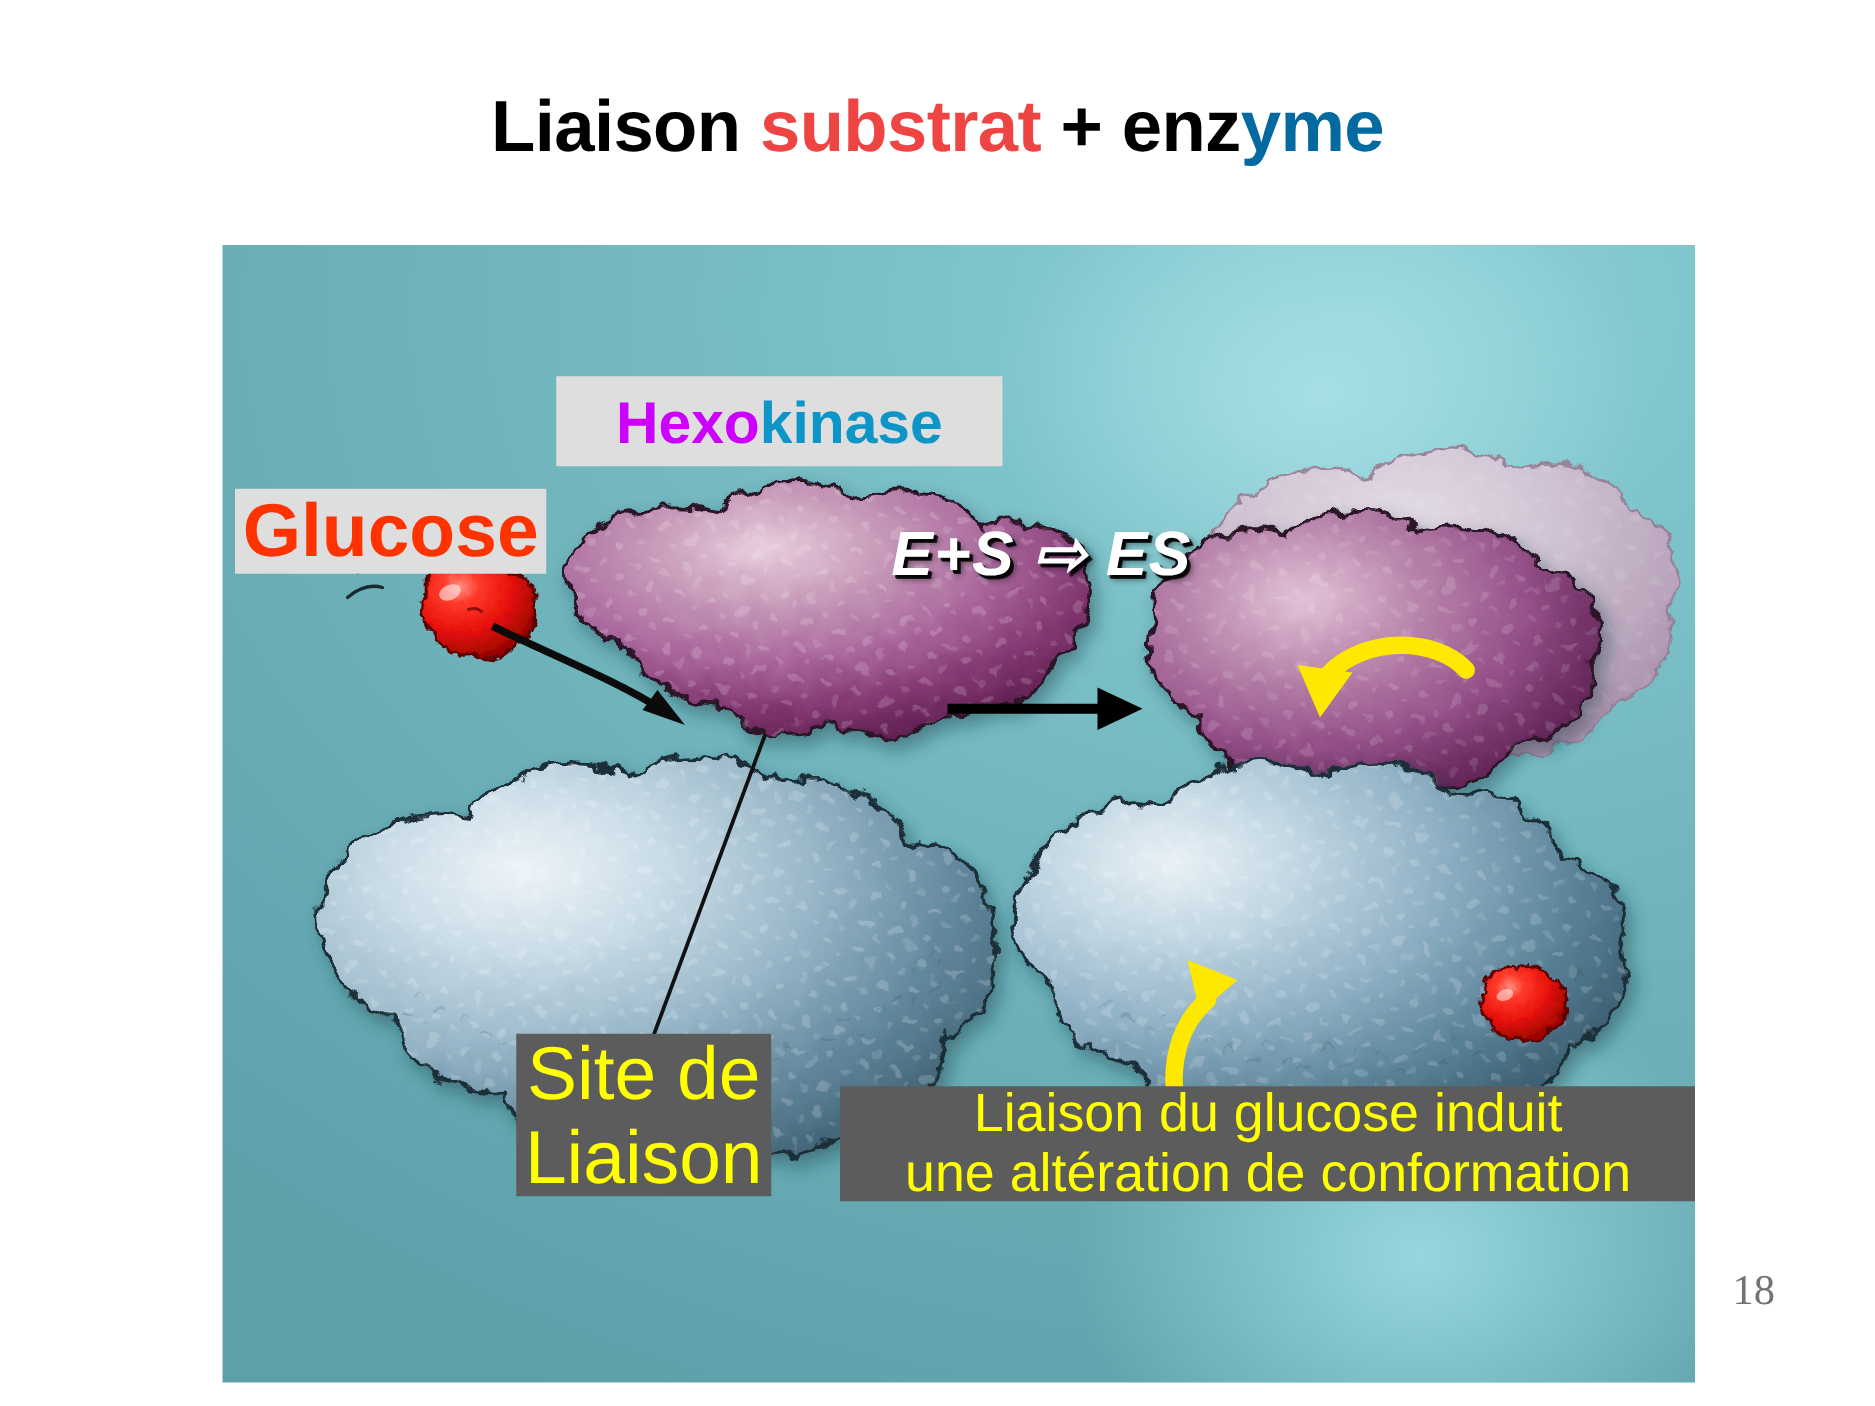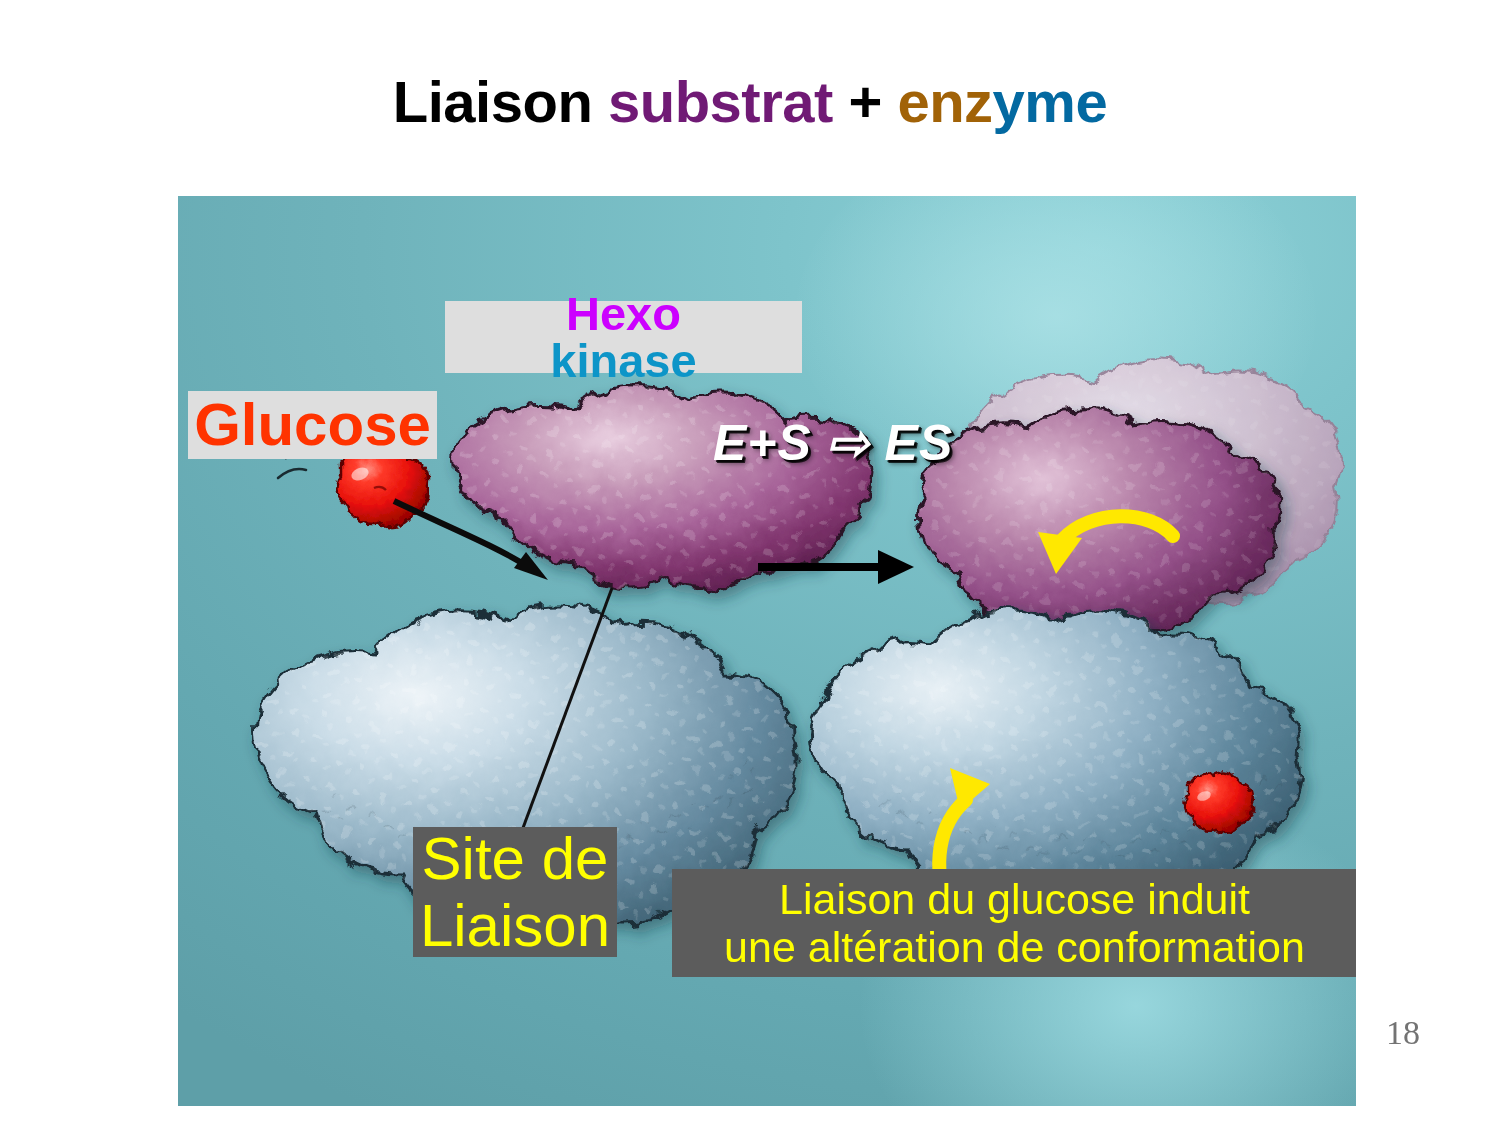--- a/index.html
+++ b/index.html
@@ -87,21 +87,20 @@
     line-height: 1.1;
     white-space: pre-line;
   }
 
   #label-hexokinase {
     left: 267px;  
     top: 105px;
     width: 357px;
     height: 72px;
     font-size: 47px;
-    flex-direction: column;
   }
   #label-glucose {
     left: 10px;
     top: 195px;
     width: 249px;
     height: 68px;
     font-size: 60px;
     color: #ff3300;
   }
   #label-site-liaison {
@@ -109,21 +108,21 @@
     top: 631px;
     width: 204px;
     height: 130px;
     font-size: 60px;
     line-height: 1.12;
   }
   #label-conformation {
     left: 494px;
     top: 673px;
     width: 685px;
-    height: 108px;
+    height: 92px;
     font-size: 43px;
     line-height: 1.12;
   }
 
   
   #equation {
     position: absolute;
     left: 535px;
     top: 218px;
     font-weight: bold;
@@ -153,21 +152,21 @@
     top: 1014px;
     font-family: "Liberation Serif", serif;
     font-size: 34px;
     color: #737373;
   }
 </style>
 </head>
 <body>
 
 <div id="slide-title">
-  <span style="color:#000000">Liaison </span><span style="color:#701a75">substrat</span><span style="color:#000000"> + </span><span style="color:#a16207">enz</span><span style="color:#0369a1">yme</span>
+  <span style="color:#000000">Liaison </span><span style="color:#ef4444">substrat</span><span style="color:#000000"> + </span><span style="color:#000000">enz</span><span style="color:#0369a1">yme</span>
 </div>
 
 <div id="illustration">
 
   <div id="bg-glow-tr"></div>
   <div id="bg-glow-br"></div>
 
   <svg id="art" viewBox="0 0 1178 910" xmlns="http://www.w3.org/2000/svg">
     <defs>
 

